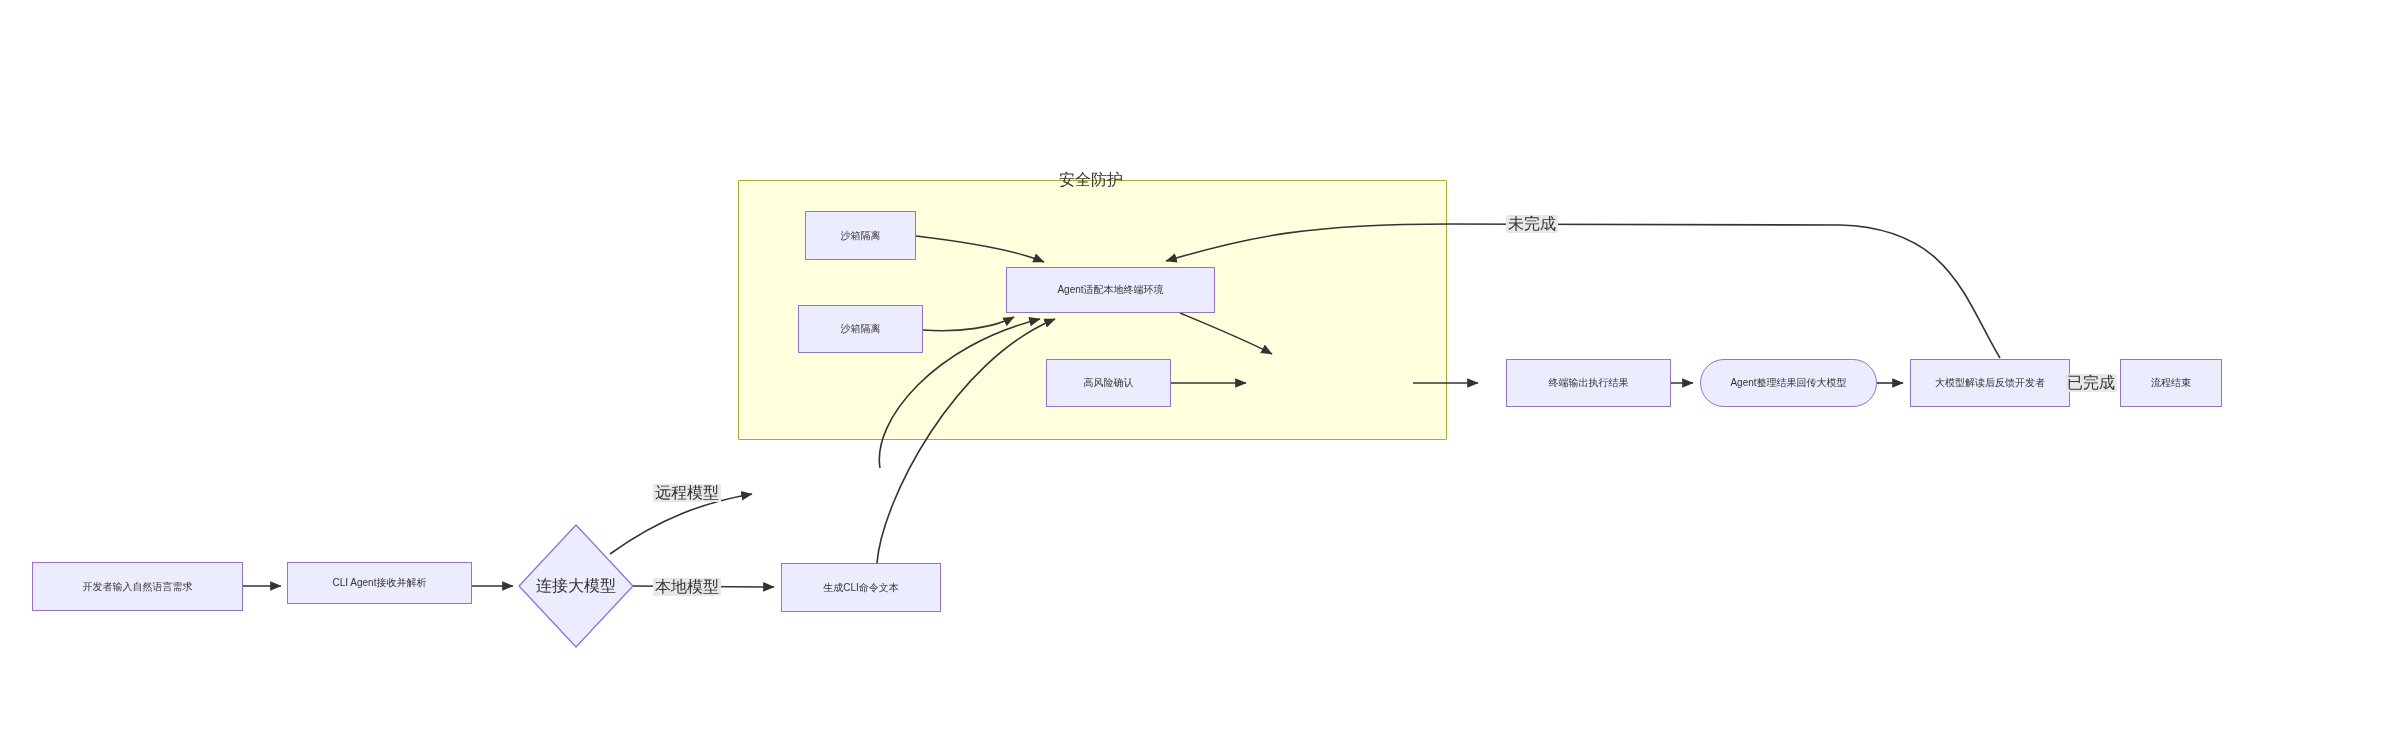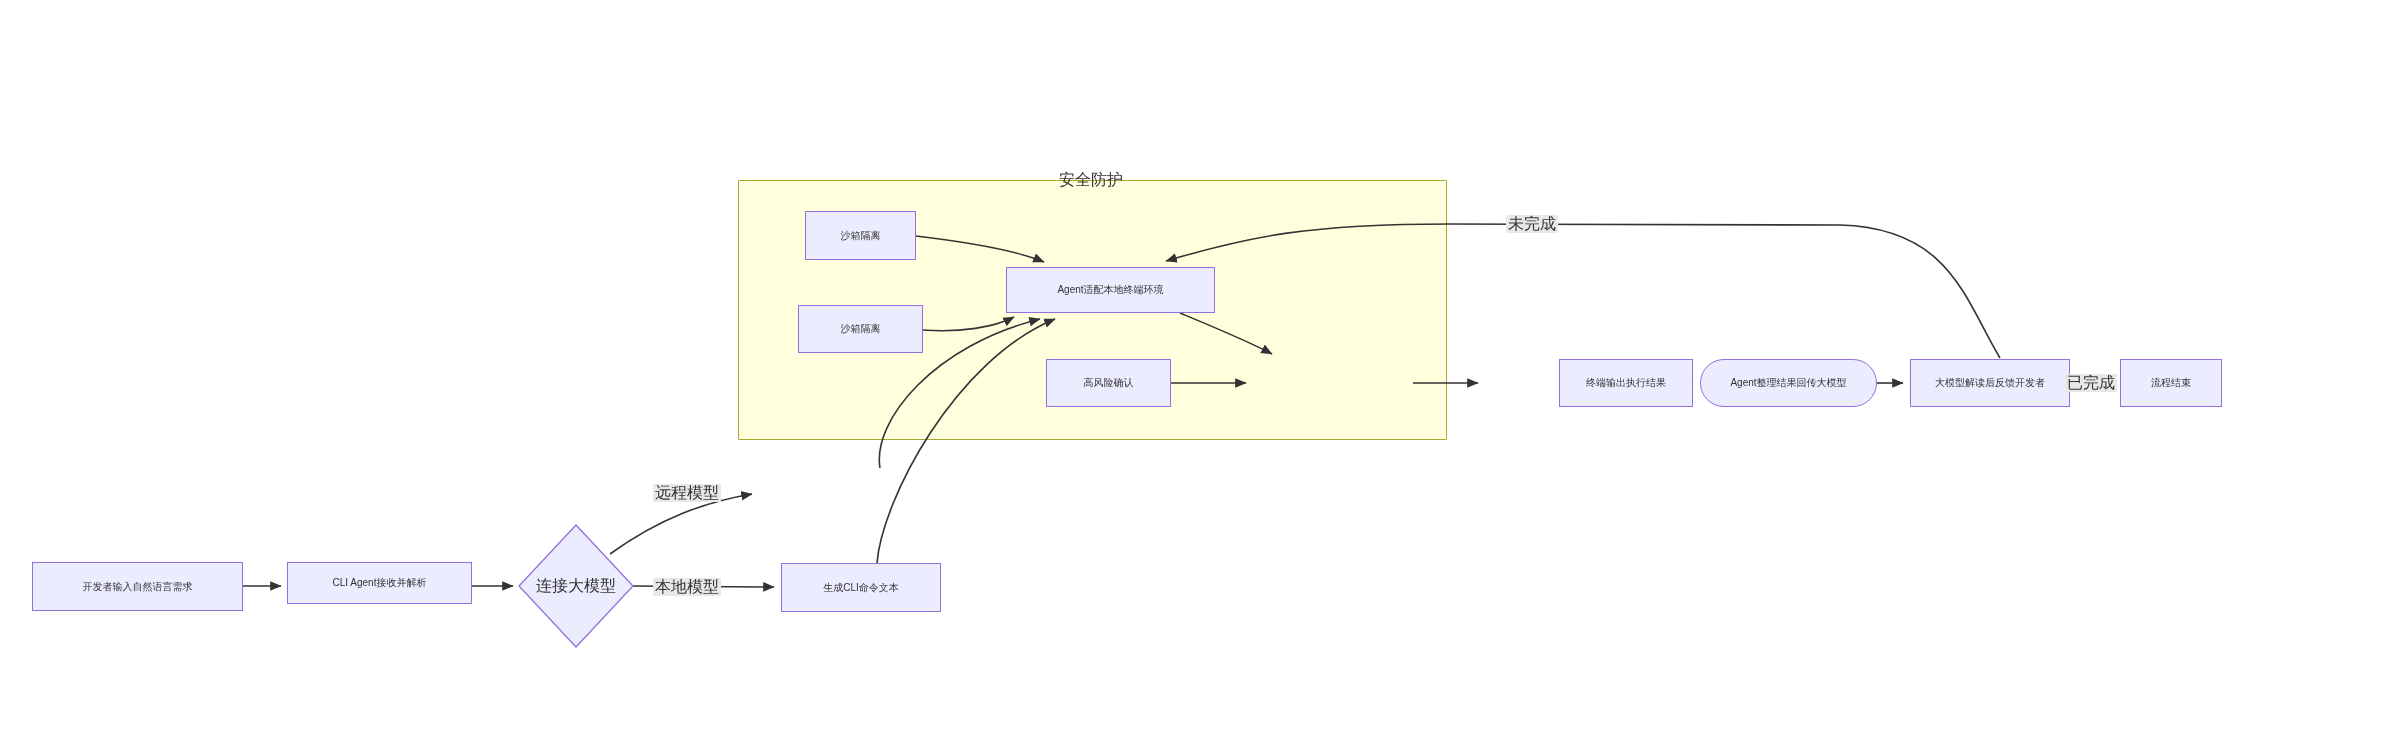--- a/index.html
+++ b/index.html
@@ -102,21 +102,21 @@
   </svg>
 
   <div class="node" style="left:32px;top:562px;width:211px;height:49px;">开发者输入自然语言需求</div>
   <div class="node" style="left:287px;top:562px;width:185px;height:42px;">CLI Agent接收并解析</div>
   <div class="diamond-label" style="left:576px;top:586px;">连接大模型</div>
   <div class="node" style="left:781px;top:563px;width:160px;height:49px;">生成CLI命令文本</div>
   <div class="node" style="left:805px;top:211px;width:111px;height:49px;">沙箱隔离</div>
   <div class="node" style="left:798px;top:305px;width:125px;height:48px;">沙箱隔离</div>
   <div class="node" style="left:1006px;top:267px;width:209px;height:46px;">Agent适配本地终端环境</div>
   <div class="node" style="left:1046px;top:359px;width:125px;height:48px;">高风险确认</div>
-  <div class="node" style="left:1559px;top:359px;width:134px;height:48px;">终端输出执行结果</div>
+  <div class="node" style="left:1506px;top:359px;width:165px;height:48px;">终端输出执行结果</div>
   <div class="node" style="left:1700px;top:359px;width:177px;height:48px;border-radius:24px;">Agent整理结果回传大模型</div>
   <div class="node" style="left:1910px;top:359px;width:160px;height:48px;">大模型解读后反馈开发者</div>
   <div class="node" style="left:2120px;top:359px;width:102px;height:48px;">流程结束</div>
 
   <div class="edge-label" style="left:687px;top:493px;">远程模型</div>
   <div class="edge-label" style="left:687px;top:587px;">本地模型</div>
   <div class="edge-label" style="left:2091px;top:383px;">已完成</div>
   <div class="edge-label" style="left:1532px;top:224px;">未完成</div>
 
 </div>

